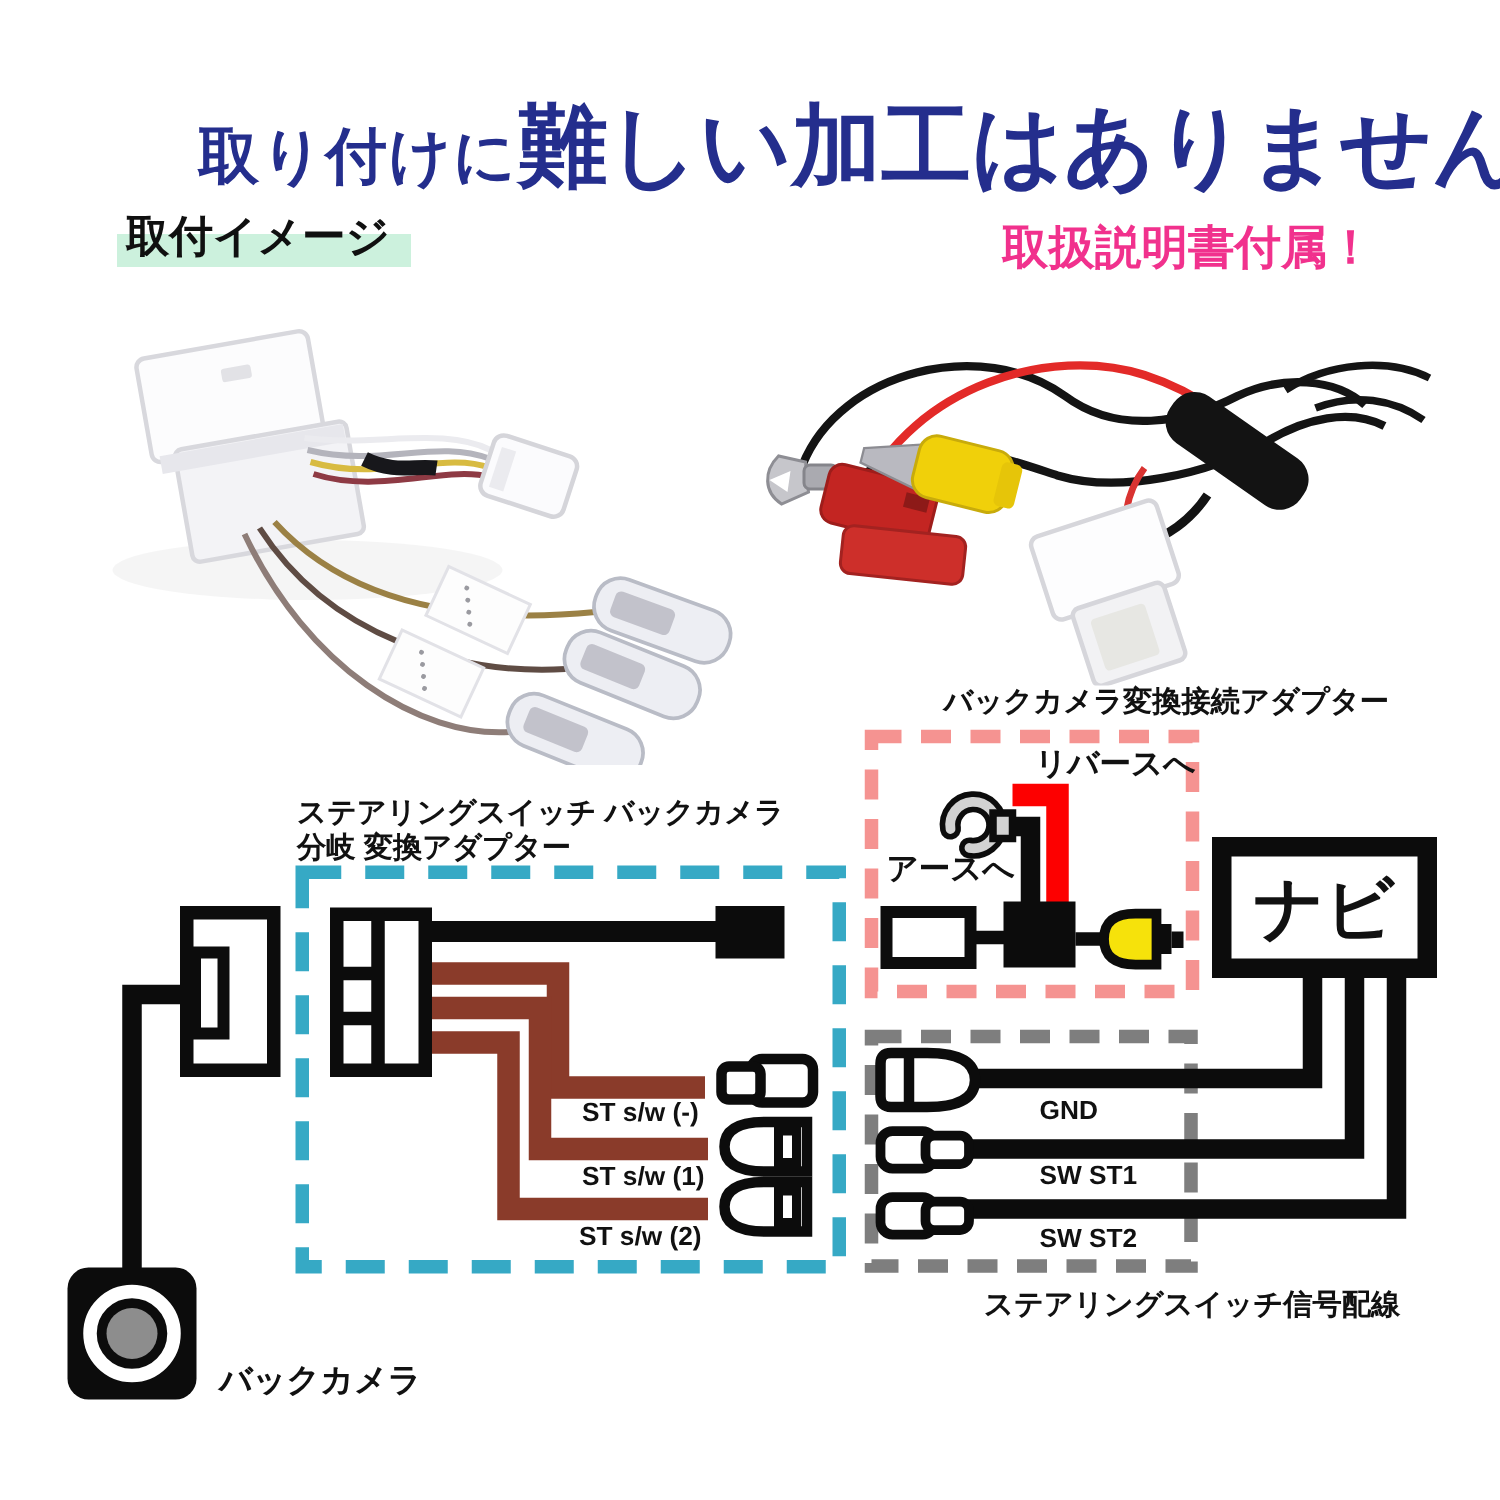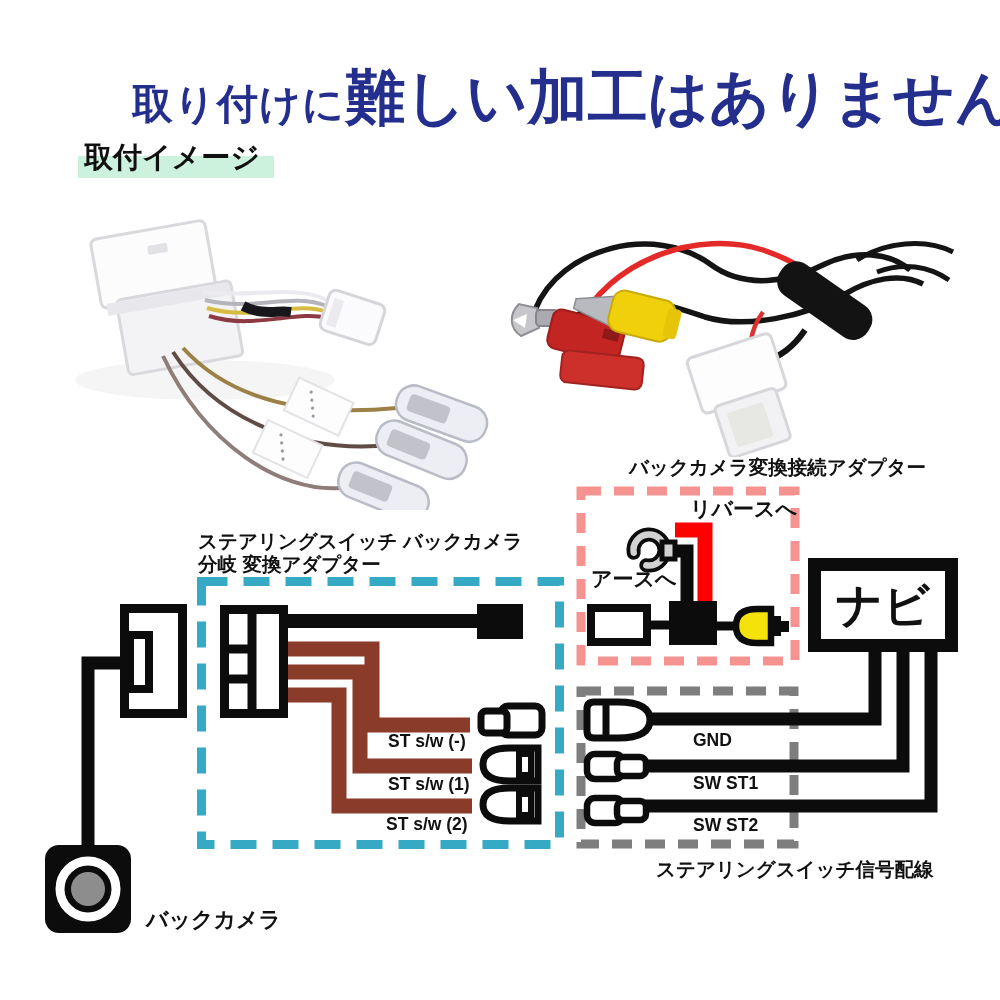--- a/index.html
+++ b/index.html
@@ -37,20 +37,21 @@
   <div class="title">
     <span class="t-reg">取り付けに</span>
       <span class="t-bold">難しい加工はありません</span>
   </div>
 
   <div class="install-badge">
     <span class="mint"></span>
     <span class="txt">取付イメージ</span>
   </div>
 
+  <div class="manual-badge">取扱説明書付属！</div>
 
   <svg class="photo-left" viewBox="0 0 450 310">
     <ellipse cx="150" cy="180" rx="130" ry="20" fill="rgba(0,0,0,0.04)"></ellipse>
     <g transform="rotate(-10 120 90)">
       <rect x="45" y="26" width="116" height="70" rx="6" fill="#fcfcfd" stroke="#d8d8dd" stroke-width="3"></rect>
       <rect x="60" y="90" width="116" height="76" rx="5" fill="#f3f3f6" stroke="#d8d8dd" stroke-width="3"></rect>
       <rect x="50" y="92" width="124" height="12" fill="#e7e7ec"></rect>
       <rect x="100" y="42" width="20" height="9" rx="2" fill="#e2e2e6"></rect>
     </g>
     <g fill="none">

